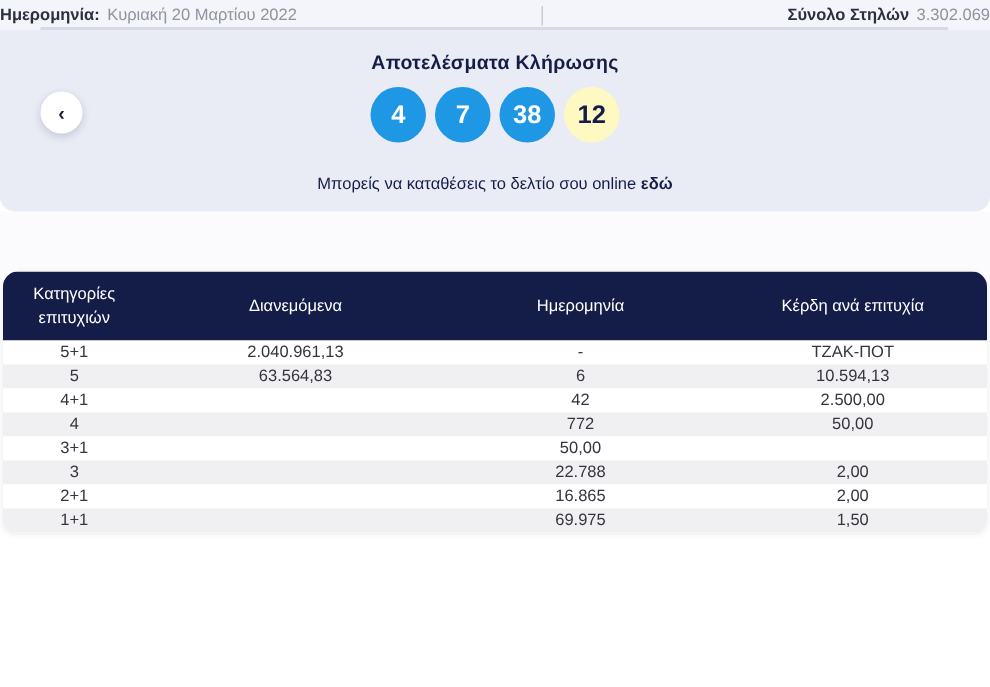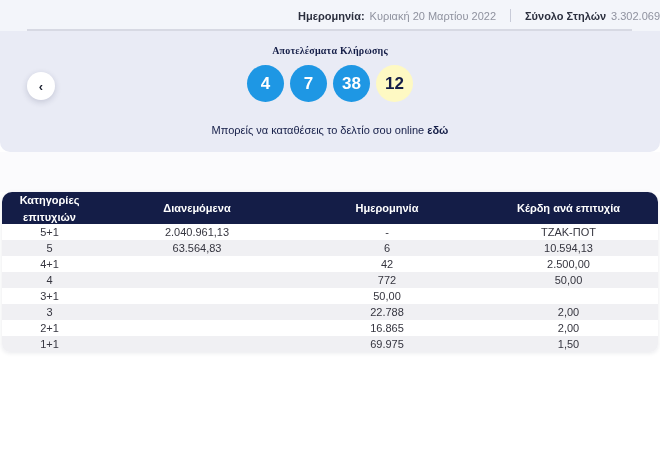--- a/index.html
+++ b/index.html
@@ -5,25 +5,25 @@
   * { margin:0; padding:0; box-sizing:border-box; }
   html,body { width:660px; height:458px; }
   body {
     font-family:"Liberation Sans","DejaVu Sans",sans-serif;
     background:#ffffff;
     color:#1b2347;
     overflow:hidden;
   }
   
   .topbar {
-    height:31px;
+    height:20px;
     background:#f3f5fa;
     display:flex;
     align-items:center;
-    justify-content:flex-end;
+    justify-content:space-between;
     gap:14px;
     font-size:11px;
     position:relative;
   }
   .topbar::after {
     content:"";
     position:absolute;
     left:27px; right:28px; bottom:0;
     height:2px;
     background:#d7d9e3;
@@ -35,25 +35,24 @@
   
   .hero {
     height:121px;
     background:#e9ebf5;
     border-radius:0 0 10px 10px;
     position:relative;
     text-align:center;
     padding-top:14px;
   }
   .hero-title {
-    font-size:10px;
+    font-size:13px;
     font-weight:bold;
     color:#141d47;
     letter-spacing:.2px;
-    font-family:Liberation Serif, serif;
   }
   .numbers {
     margin-top:9px;
     display:flex;
     justify-content:center;
     gap:6px;
   }
   .ball {
     width:37px; height:37px;
     border-radius:50%;
@@ -94,23 +93,23 @@
   }
   .thead, .trow {
     display:grid;
     grid-template-columns:95px 200px 180px 183px;
     align-items:center;
     text-align:center;
   }
   .thead {
     background:#141d47;
     color:#ffffff;
-    height:32px;
-    font-size:11px;
-    font-weight:bold;
+    height:46px;
+    font-size:11px;
+    font-weight:normal;
   }
   .thead .th { padding:0 6px; line-height:1.5; }
   .trow {
     height:16px;
     font-size:11px;
     color:#35353f;
     background:#ffffff;
   }
   .trow:nth-child(even) { background:#f0f0f3; }
 </style>

